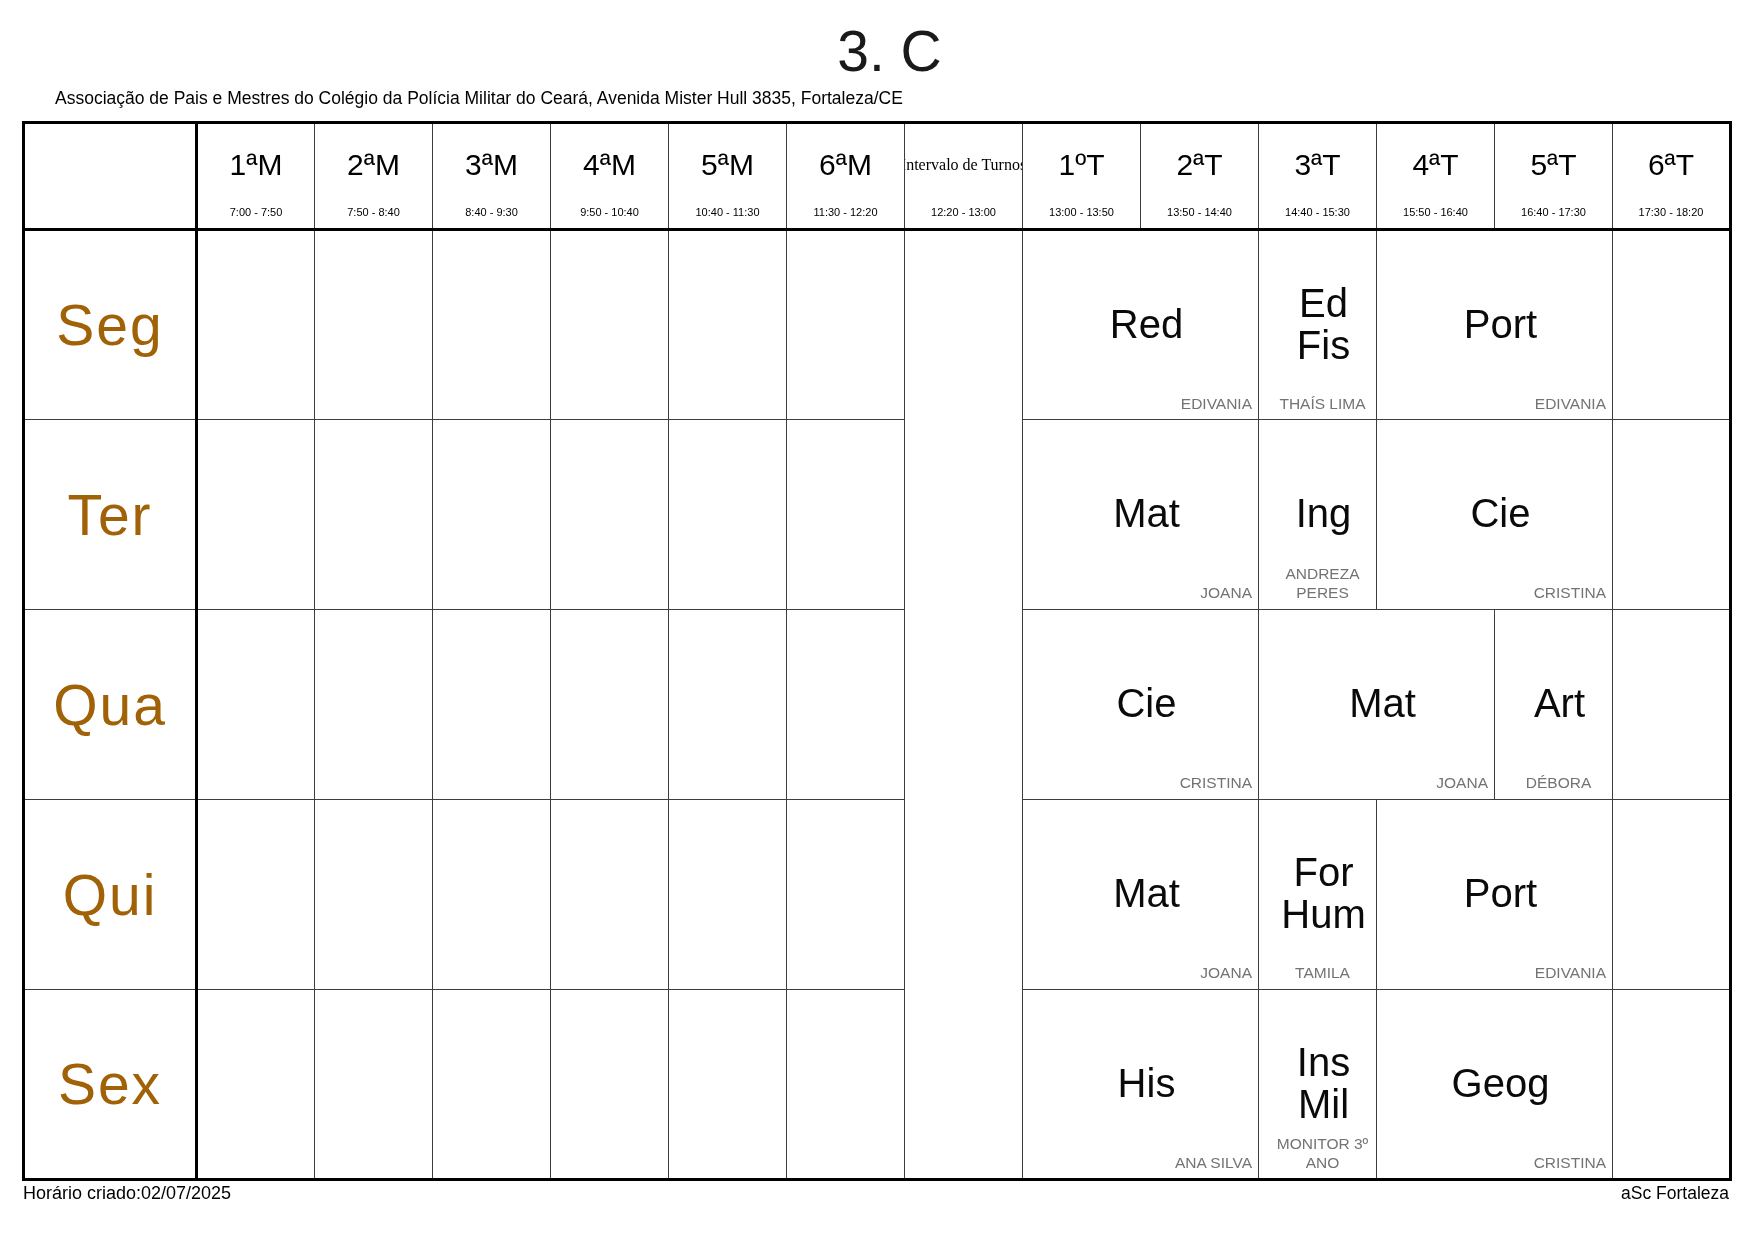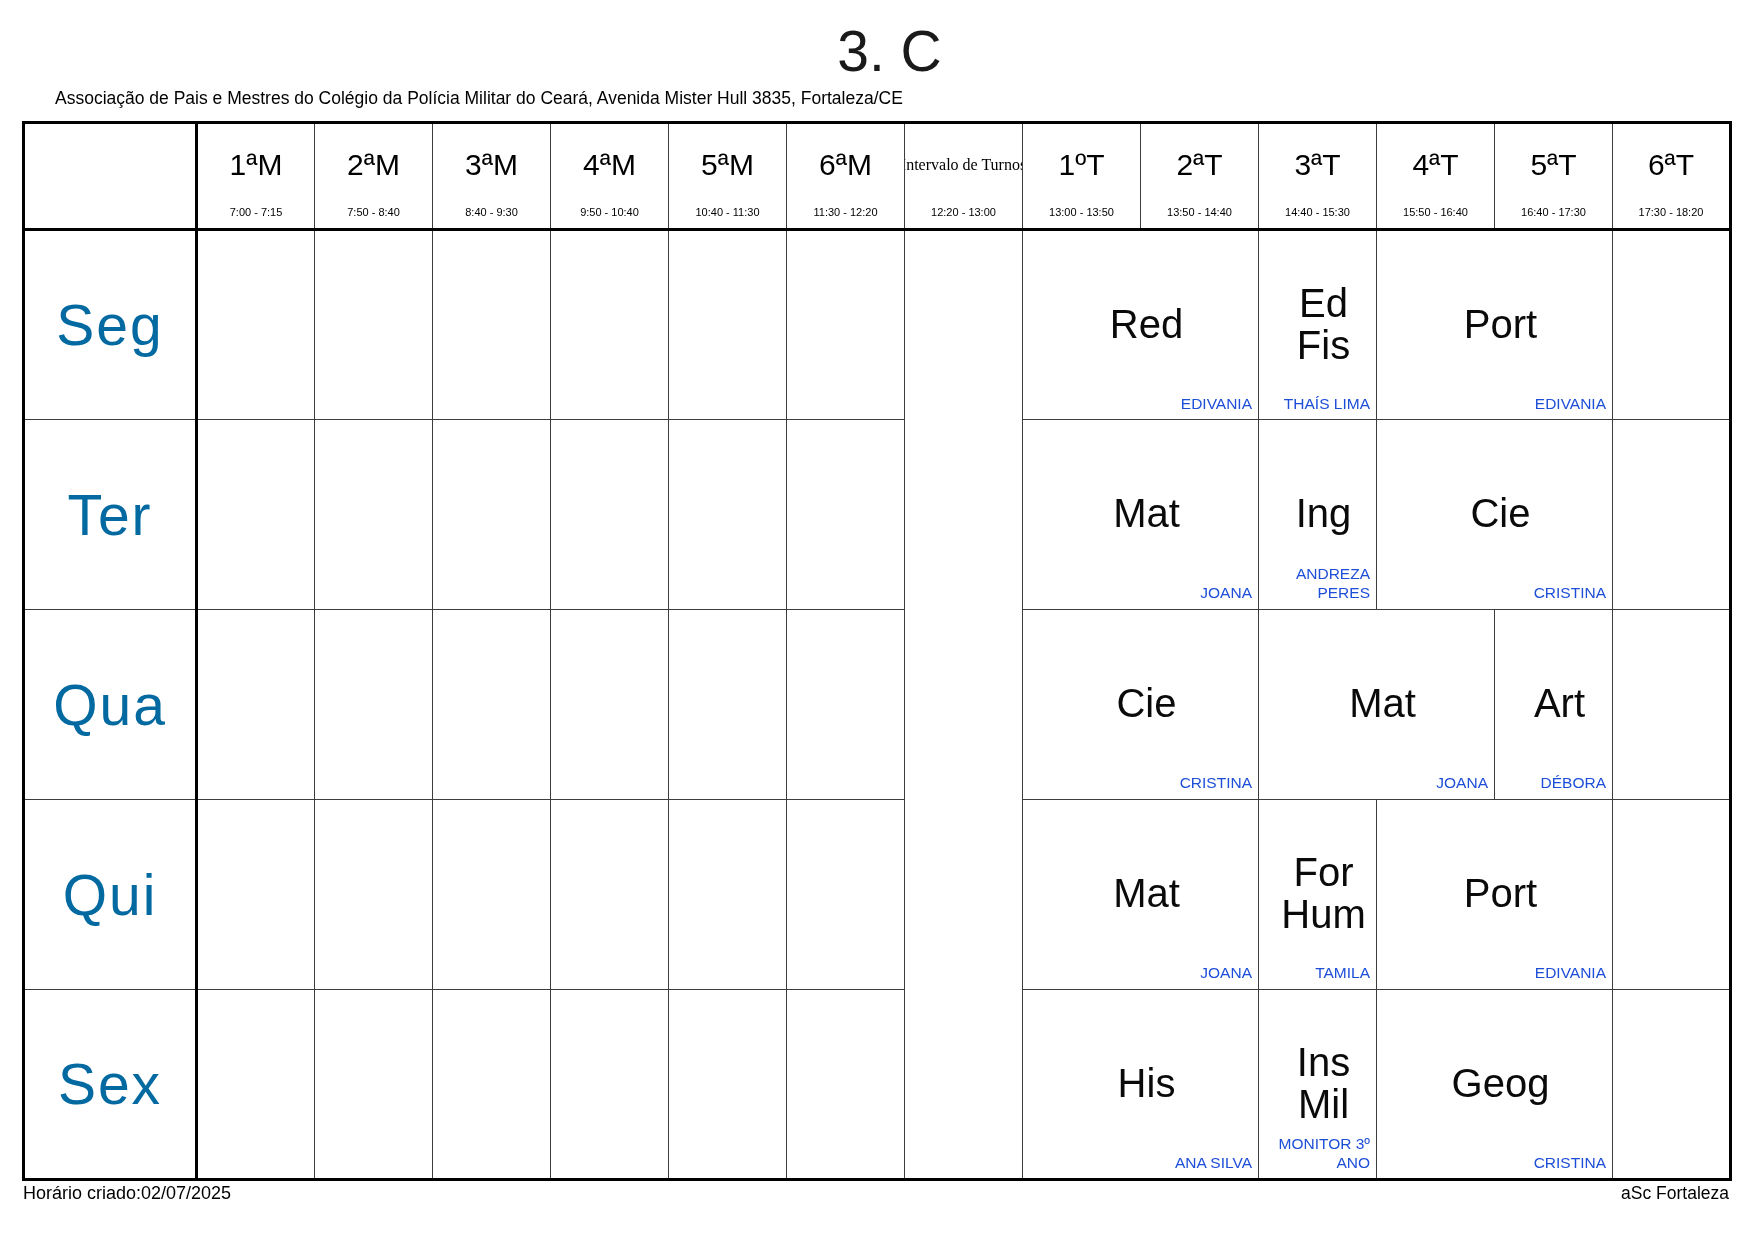--- a/index.html
+++ b/index.html
@@ -75,21 +75,21 @@
   .ptime {
     font-size: 11px;
     padding-bottom: 10px;
     white-space: nowrap;
   }
   td.day {
     text-align: center;
     vertical-align: middle;
     font-size: 57px;
     letter-spacing: 2px;
-    color: #0369a1;
+    color: #a16207;
   }
   td.lesson { vertical-align: top; padding-left: 12px; }
   .cw {
     position: relative;
     height: 186px;
     display: flex;
     align-items: center;
     justify-content: center;
   }
   .subject {
@@ -97,23 +97,23 @@
     line-height: 1.06;
     text-align: center;
     color: #0a0a0a;
   }
   .teacher {
     position: absolute;
     right: 6px;
     bottom: 4px;
     font-size: 15.5px;
     line-height: 1.18;
-    text-align: right;
+    text-align: center;
     white-space: normal;
-    color: #1d4ed8;
+    color: #737373;
   }
   .lesson-narrow .teacher { left: 4px; }
   .footer-left {
     position: absolute;
     top: 1183px;
     left: 23px;
     font-size: 18px;
   }
   .footer-right {
     position: absolute;
@@ -144,21 +144,21 @@
     <col style="width:118px">
       <col style="width:118px">
       <col style="width:118px">
   </colgroup>
   <thead>
     <tr>
       <th class="corner"></th>
       <th>
           <div class="ph">
             <div class="plabel">1ªM</div>
-            <div class="ptime">7:00 - 7:15</div>
+            <div class="ptime">7:00 - 7:50</div>
           </div>
         </th>
       <th>
           <div class="ph">
             <div class="plabel">2ªM</div>
             <div class="ptime">7:50 - 8:40</div>
           </div>
         </th>
       <th>
           <div class="ph">

